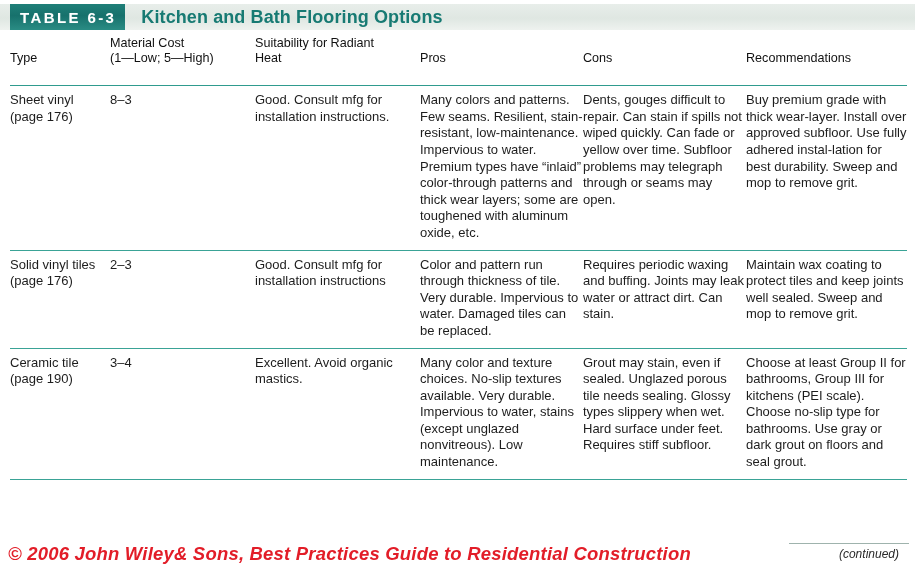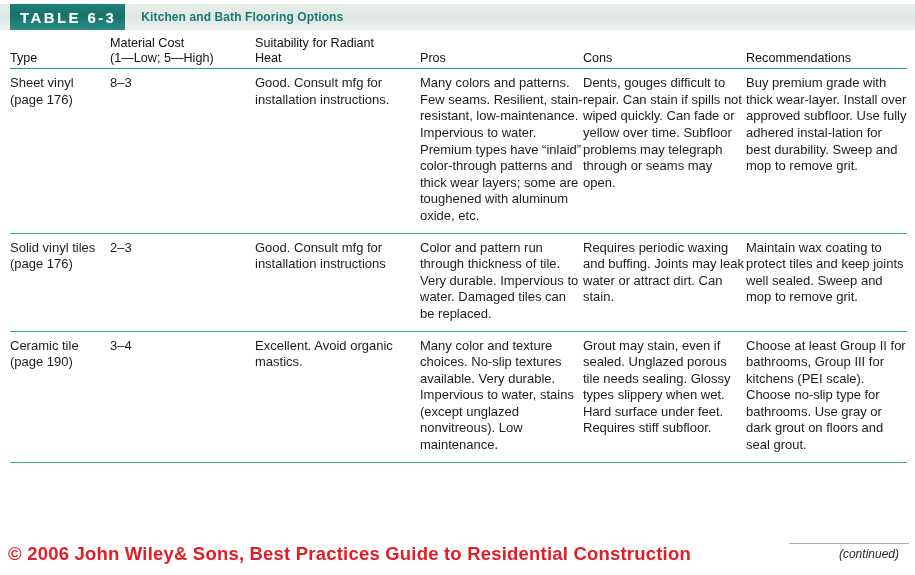--- a/index.html
+++ b/index.html
@@ -36,21 +36,21 @@
     padding: 0 9px 0 10px;
     display: flex;
     align-items: center;
     line-height: 1;
     margin-left: 10px;
     text-shadow: 0 0 1px rgba(255,255,255,0.25);
   }
   .title-text {
     color: #177a73;
     font-weight: bold;
-    font-size: 12px;
+    font-size: 18px;
     display: flex;
     align-items: center;
     padding-left: 16px;
     letter-spacing: 0.1px;
     flex: 1;
   }
 
   
   .tbl {
     position: absolute;
@@ -63,21 +63,21 @@
   .tbl th, .tbl td {
     vertical-align: top;
     text-align: left;
     padding: 0;
     font-weight: normal;
   }
   .tbl th {
     font-size: 12.6px;
     line-height: 14.6px;
     color: #111;
-    padding-bottom: 3px;
+    padding-bottom: 20px;
     vertical-align: bottom;
   }
   .hdr-row th {
     border-bottom: 1.4px solid #2f9b8e;
   }
   .th-inner { display: block; }
   .th-inner .l2 { display: block; }
 
   .tbl td {
     font-size: 13px;
@@ -113,20 +113,21 @@
   }
   .copyright {
     position: absolute;
     left: 8px;
     top: 2px;
     color: #e21d28;
     font-weight: bold;
     font-size: 18.5px;
     letter-spacing: 0.2px;
     white-space: nowrap;
+    font-style: italic;
   }
   .continued {
     position: absolute;
     right: 16px;
     top: 6px;
     font-style: italic;
     font-size: 12px;
     color: #2a2a2a;
   }
   .footer-rule {

